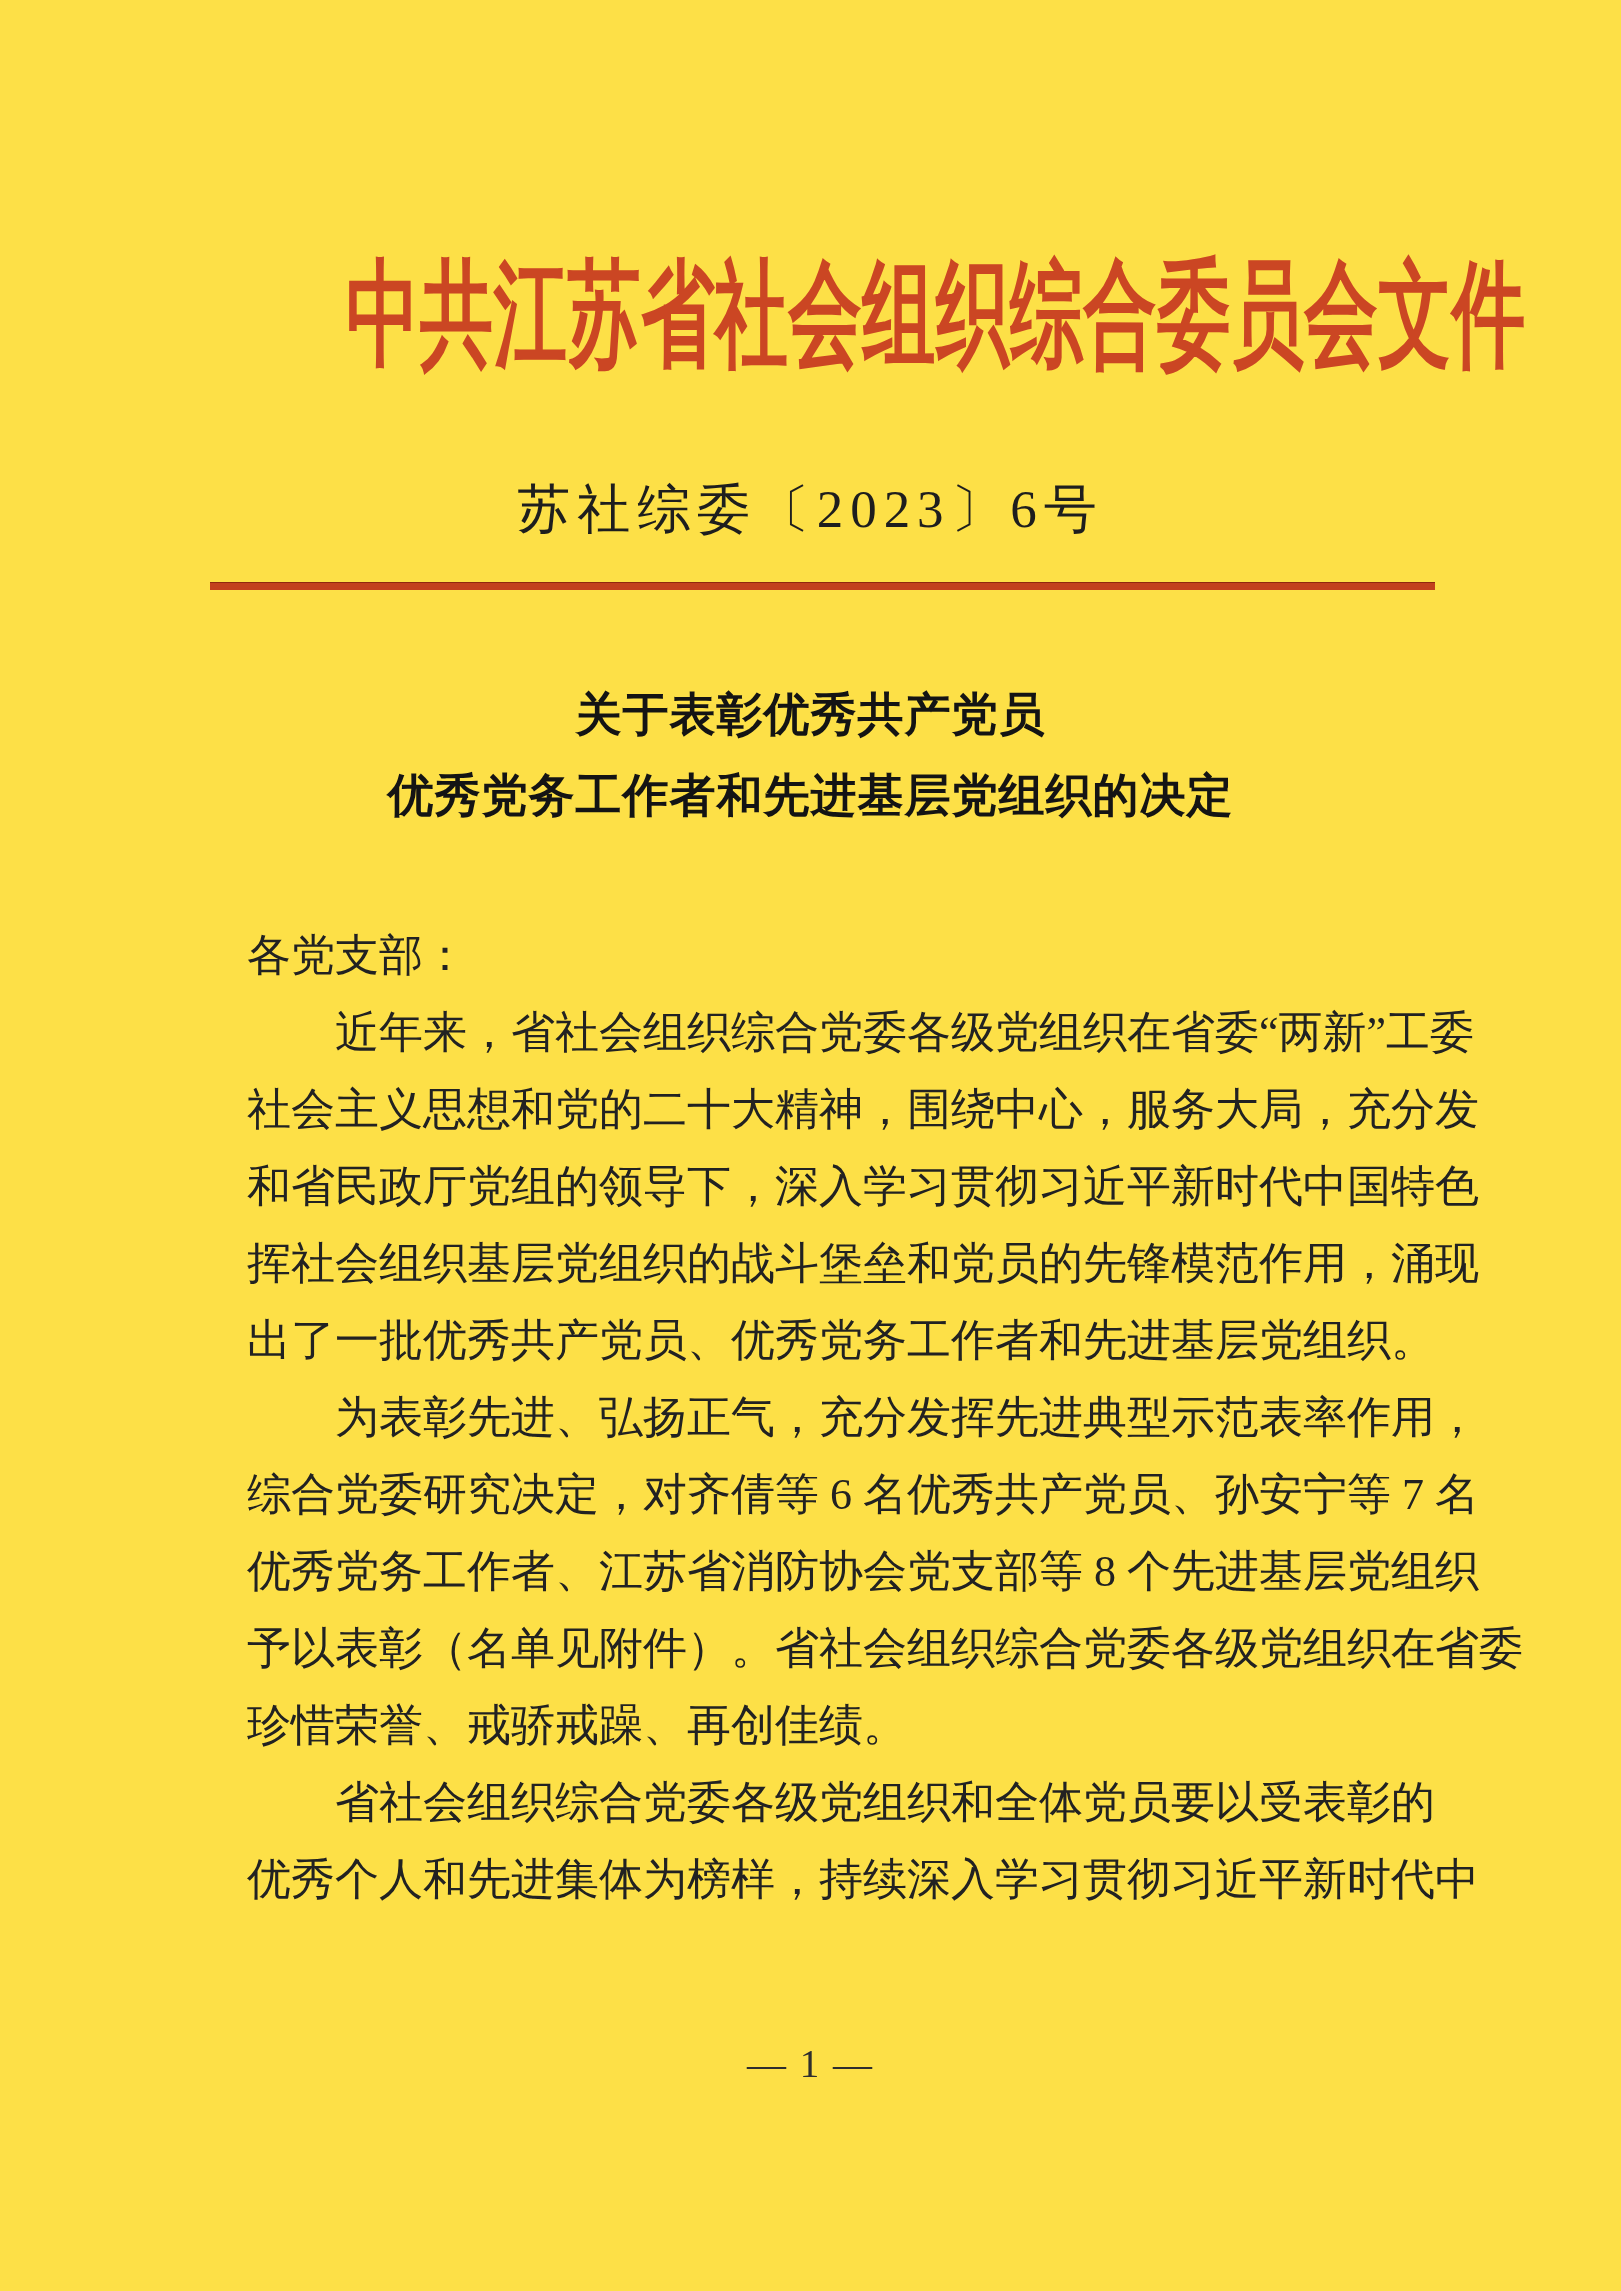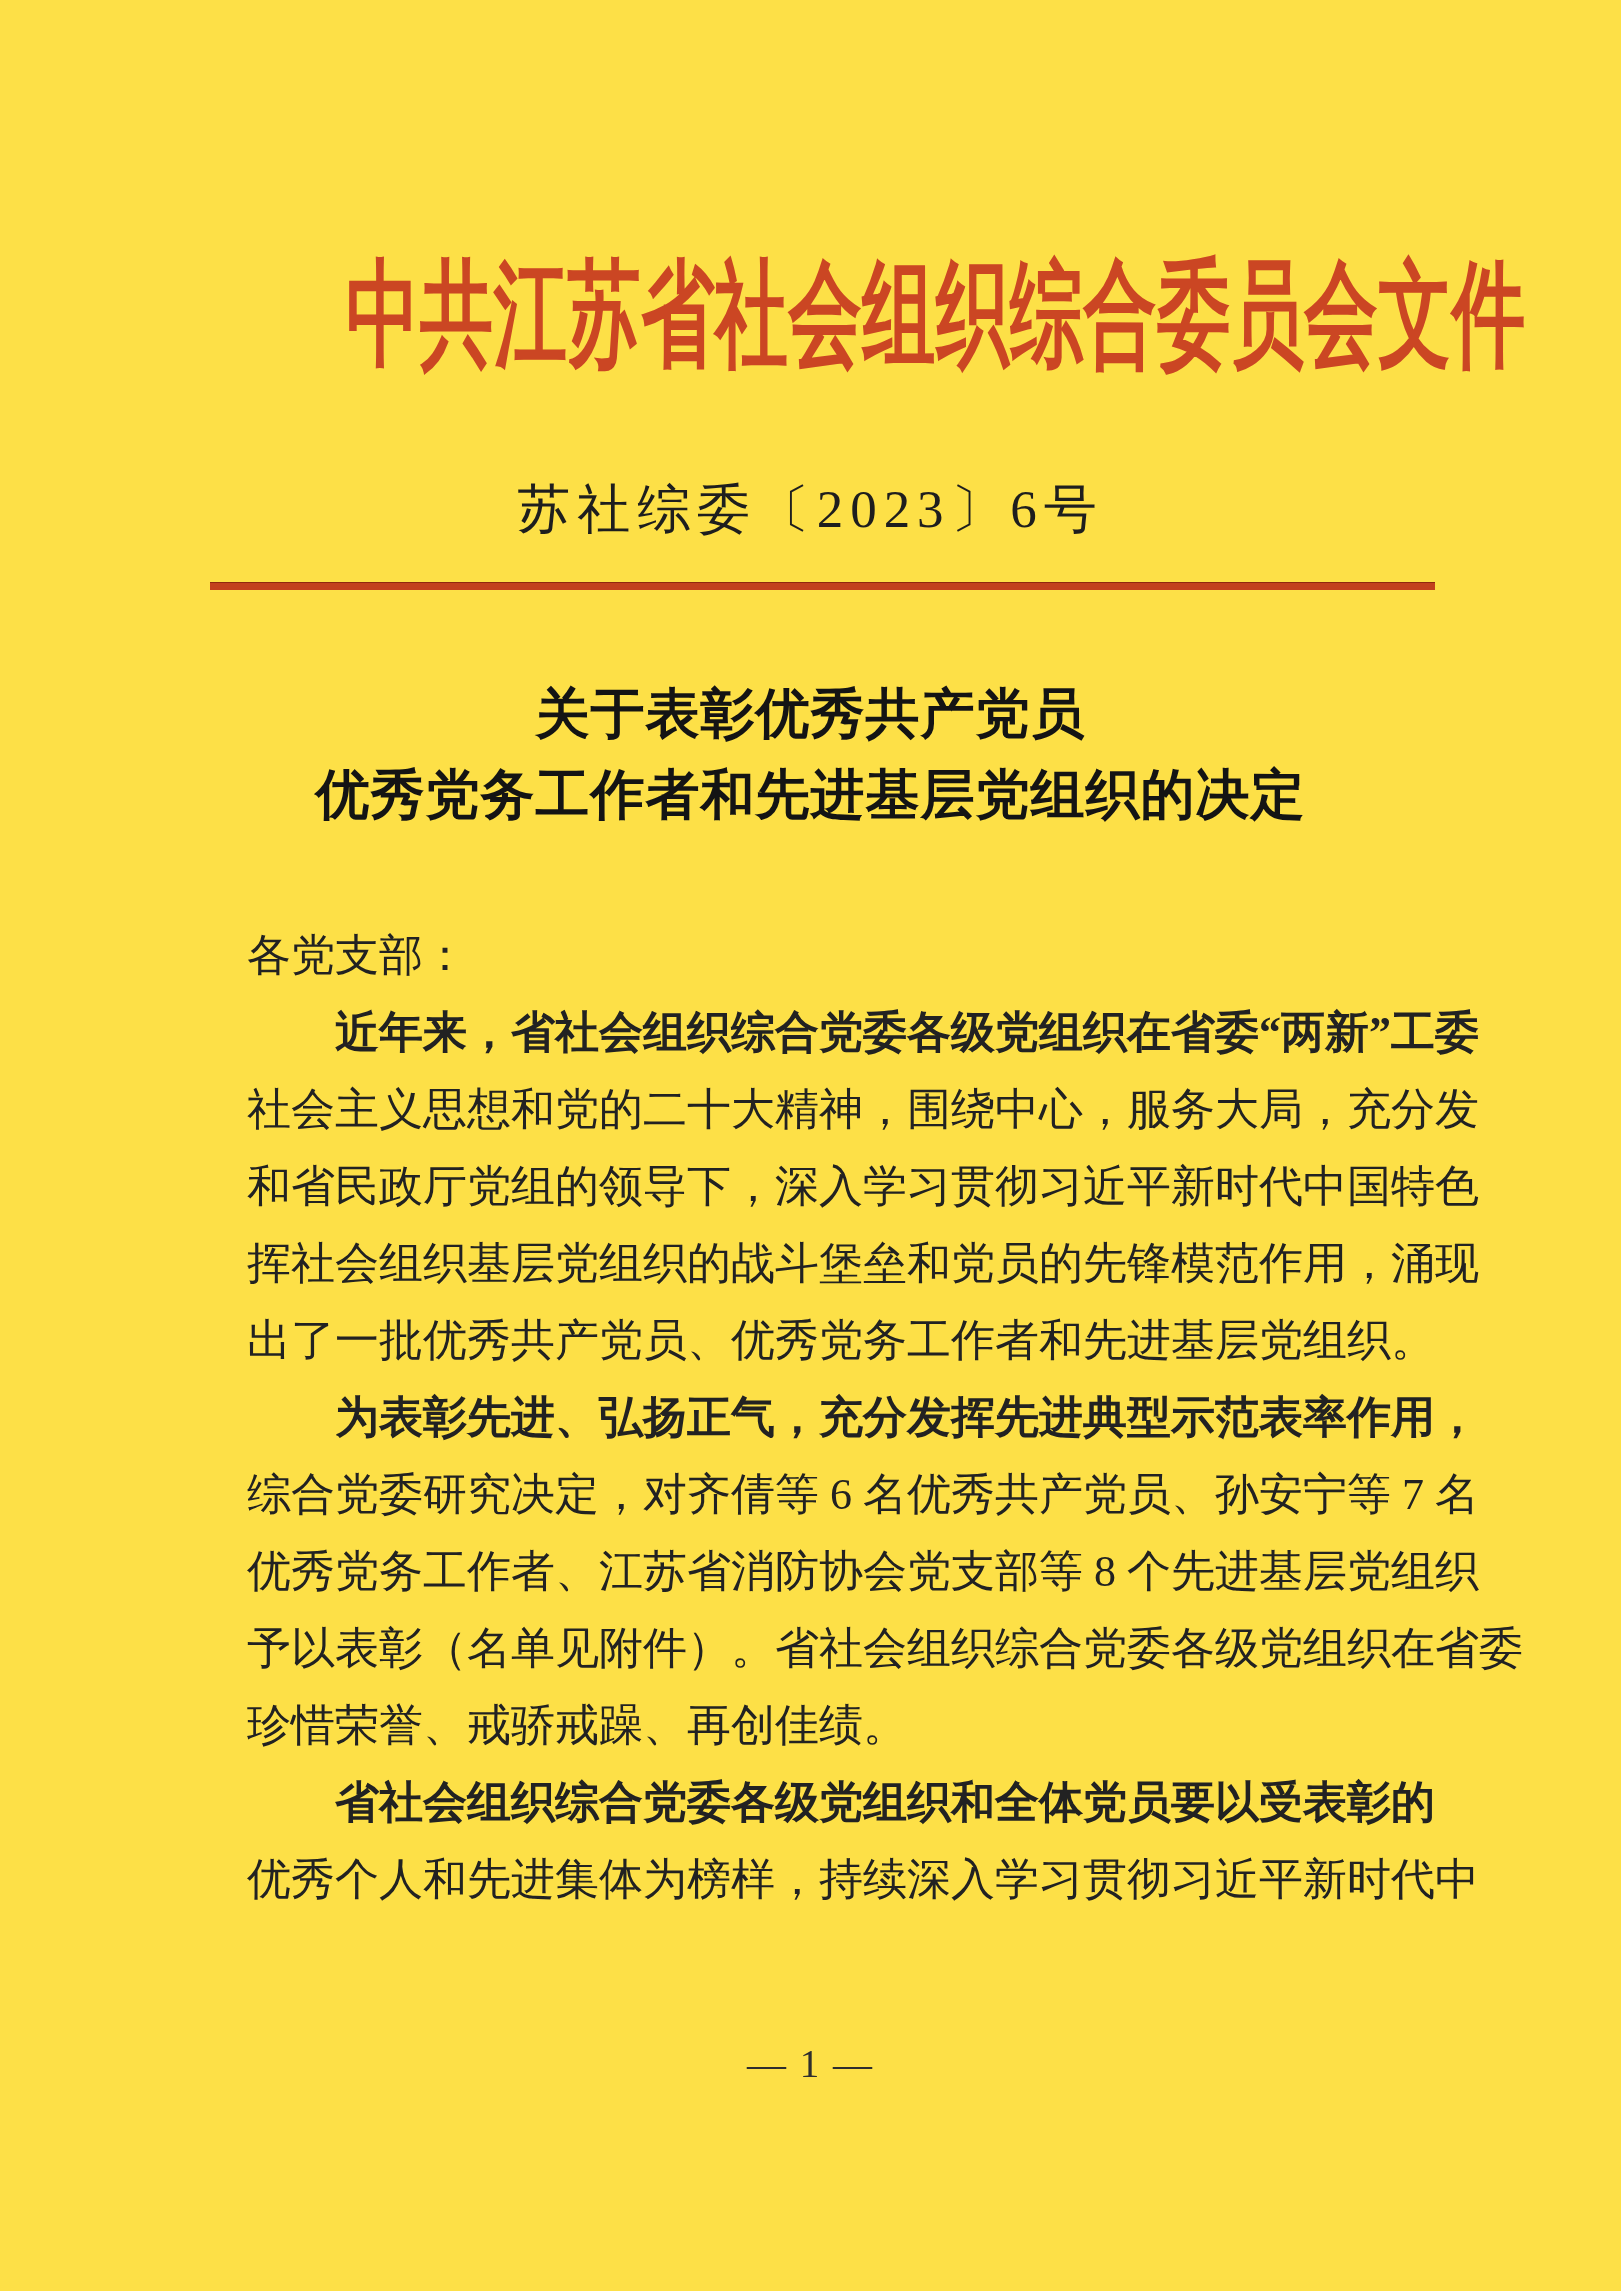--- a/index.html
+++ b/index.html
@@ -57,21 +57,21 @@
     background: #c2411d;
     border-top: 1px solid #90290e;
   }
   
   .doc-title {
     position: absolute;
     top: 674px;
     left: 0;
     width: 100%;
     text-align: center;
-    font-size: 54px;
+    font-size: 46px;
     font-weight: bold;
     line-height: 81px;
     letter-spacing: 1px;
     color: #141414;
     white-space: nowrap;
   }
   
   .body-text {
     position: absolute;
     top: 917px;
@@ -81,21 +81,20 @@
     line-height: 77px;
     color: #222;
     margin-left: 31px;
   }
   .body-text .line {
     height: 77px;
     white-space: nowrap;
   }
   .body-text .line.indent {
     text-indent: 2em;
-    font-weight: bold;
   }
   
   .page-number {
     position: absolute;
     top: 2041px;
     left: 0;
     width: 100%;
     text-align: center;
     font-size: 39px;
     letter-spacing: 2px;

